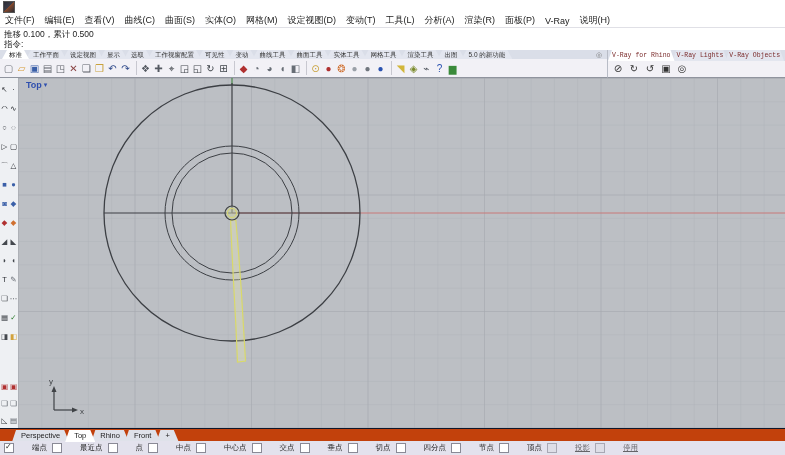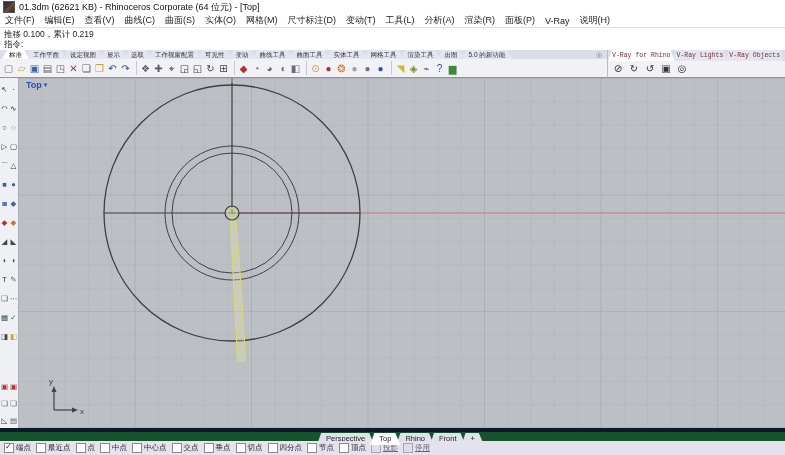--- a/index.html
+++ b/index.html
@@ -51,77 +51,76 @@
     border-right:1px solid #9aa0a8;display:flex;flex-wrap:wrap;align-content:flex-start;padding-top:2px;}
   .sbi{width:9px;height:19px;line-height:19px;text-align:center;font-size:7.5px;cursor:pointer;}
   .sbi.gap{width:18px;height:32px;cursor:default;}
   .sbi.small{height:17px;line-height:17px;}
   
   #viewport{position:absolute;left:18px;top:78px;width:767px;height:350px;background:#bcbfc4;}
   #vp-label{position:absolute;left:8px;top:2px;font-size:9px;font-weight:bold;color:#2f4fae;
     display:flex;align-items:center;gap:2px;cursor:pointer;z-index:3;}
   #vp-label .caret{font-size:7px;color:#2f4fae;}
   
-  #vp-tabs{position:absolute;left:0;top:428px;right:0;height:13px;background:#14532d;
-    display:flex;align-items:flex-end;padding-left:12px;border-top:4px solid #0f172a;justify-content:center;}
+  #vp-tabs{position:absolute;left:0;top:428px;right:0;height:13px;background:#c2410c;
+    display:flex;align-items:flex-end;padding-left:12px;border-top:1px solid #0f172a;}
   .vp-tab{font-size:7.5px;line-height:12px;height:12px;padding:0 9px;color:#222;background:#dfe2ea;
     clip-path:polygon(4px 0,calc(100% - 5px) 0,100% 100%,0 100%);margin-right:-4px;white-space:nowrap;}
   .vp-tab.active{background:#ffffff;z-index:2;}
   
   #statusbar{position:absolute;left:0;top:441px;right:0;height:14px;background:#e3e2ed;
     display:flex;align-items:center;padding-left:4px;font-size:7.5px;color:#222;}
-  .os-item{display:flex;align-items:center;gap:2px;margin-right:5px;cursor:pointer;}
+  .os-item{display:flex;align-items:center;gap:18px;margin-right:5px;cursor:pointer;}
   .os-box{width:8px;height:8px;background:#ffffff;border:1px solid #8a8a96;position:relative;flex:0 0 auto;}
   .os-box.checked::after{content:"✓";position:absolute;left:0px;top:-2px;font-size:8px;color:#222;}
   .os-item .os-label{white-space:nowrap;}
   .os-item.dim{opacity:.65;text-decoration:underline;}
   .os-box.dim{background:#dcdce4;}
 </style>
 </head>
 <body>
 
 <div id="titlebar">
   <span id="app-icon"></span>
-  <span>01.3dm (62621 KB) - Rhinoceros Corporate (64 位元) - [Top]</span>
 </div>
 
 <div id="menubar">
 
     <span class="menu-item">文件(F)</span>
 
     <span class="menu-item">编辑(E)</span>
 
     <span class="menu-item">查看(V)</span>
 
     <span class="menu-item">曲线(C)</span>
 
     <span class="menu-item">曲面(S)</span>
 
     <span class="menu-item">实体(O)</span>
 
     <span class="menu-item">网格(M)</span>
 
-    <span class="menu-item">尺寸标注(D)</span>
+    <span class="menu-item">设定视图(D)</span>
 
     <span class="menu-item">变动(T)</span>
 
     <span class="menu-item">工具(L)</span>
 
     <span class="menu-item">分析(A)</span>
 
     <span class="menu-item">渲染(R)</span>
 
     <span class="menu-item">面板(P)</span>
 
     <span class="menu-item">V-Ray</span>
 
     <span class="menu-item">说明(H)</span>
   </div>
 
-<div id="cmd-history">推移 0.100，累计 0.219</div>
+<div id="cmd-history">推移 0.100，累计 0.500</div>
 <div id="cmd-prompt">指令:</div>
 
 <div id="tabs-row">
 
     <span class="tb-tab active">标准</span>
 
     <span class="tb-tab">工作平面</span>
 
     <span class="tb-tab">设定视图</span>
 

